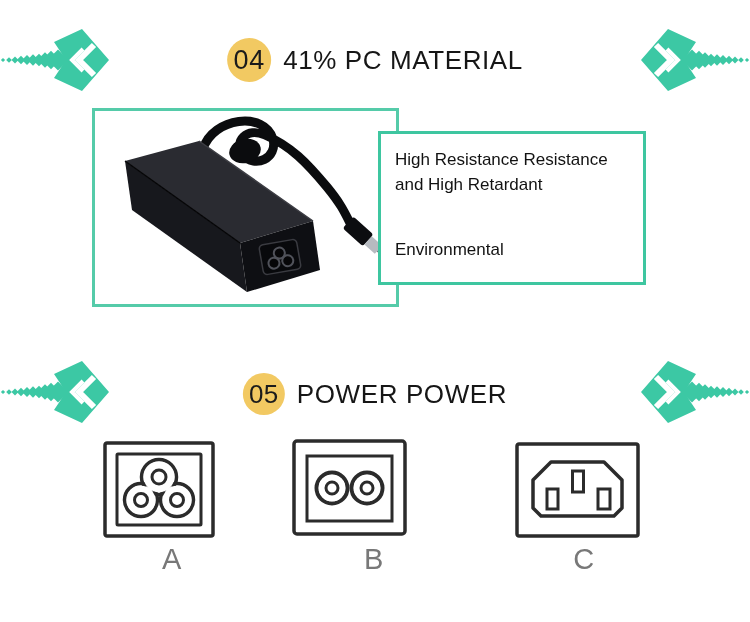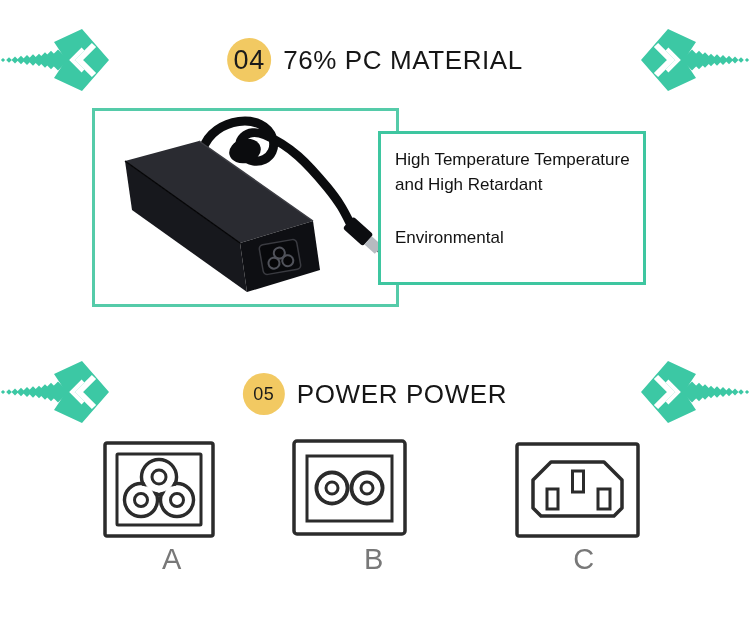--- a/index.html
+++ b/index.html
@@ -38,21 +38,21 @@
     display: flex; align-items: center; justify-content: center;
     letter-spacing: 0.5px;
   }
   .sec-title {
     font-size: 26px;
     color: #161616;
     letter-spacing: 0.6px;
   }
   #header-material { top: 38px; }
   #header-socket  { top: 373px; }
-  #header-socket .badge { width: 42px; height: 42px; font-size: 18px; }
+  #header-socket .badge { width: 42px; height: 42px; font-size: 26px; }
 
   
   #product-frame {
     position: absolute;
     left: 92px; top: 108px;
     width: 307px; height: 199px;
     border: 3px solid #55cba9;
     background: #fff;
     z-index: 1;
   }
@@ -63,21 +63,21 @@
     width: 268px; height: 154px;
     border: 3px solid #3ec6a0;
     background: #fff;
     z-index: 2;
     padding: 13px 14px;
     font-size: 17px;
     color: #121212;
     line-height: 25px;
   }
   .callout-line { white-space: nowrap; }
-  .callout-gap { margin-top: 28px; }
+  .callout-gap { margin-top: 40px; }
 
   
   .socket { position: absolute; }
   .socket svg { display: block; }
   #socket-a { left: 103px; top: 441px; }
   #socket-b { left: 292px; top: 439px; }
   #socket-c { left: 515px; top: 442px; }
   .socket-label {
     position: absolute;
     top: 543px;
@@ -131,21 +131,21 @@
         <rect x="50.5" y="26.5" width="15" height="15" transform="rotate(45 58 34)"></rect>
         <polygon points="82,3 109,34 82,65 54,52 66,34 54,16"></polygon>
       </g>
       <path d="M94,19 L79,34 L94,49" fill="none" stroke="#ffffff" stroke-width="6"></path>
       <path d="M83,23 L72,34 L83,45" fill="none" stroke="#ffffff" stroke-width="4"></path>
     </svg>
   </div>
 
   <div class="sec-header" id="header-material">
     <div class="badge">04</div>
-    <div class="sec-title">76% PC MATERIAL</div>
+    <div class="sec-title">41% PC MATERIAL</div>
   </div>
 
   <div id="product-frame">
     <svg viewBox="0 0 301 193">
 
       <path d="M108,38 C118,6 170,0 178,28 C183,47 160,58 148,44 C138,30 152,16 170,24 C196,35 212,52 232,76 C246,93 250,102 256,114" fill="none" stroke="#0b0c0e" stroke-width="9" stroke-linecap="round"></path>
       <ellipse cx="150" cy="40" rx="16" ry="12" fill="#0b0c0e" transform="rotate(-14 150 40)"></ellipse>
 
       <g transform="translate(256,114) rotate(42)">
         <rect x="-4" y="-8" width="27" height="16" rx="3" fill="#0c0d10"></rect>
@@ -162,21 +162,21 @@
       <g transform="translate(185,146) rotate(-10)">
         <rect x="-19" y="-15" width="38" height="30" rx="4" fill="#08090c" stroke="#3a3b41" stroke-width="1.5"></rect>
         <circle cx="0" cy="-4" r="5.5" fill="#060608" stroke="#50525a" stroke-width="2"></circle>
         <circle cx="-7" cy="5" r="5.5" fill="#060608" stroke="#50525a" stroke-width="2"></circle>
         <circle cx="7" cy="5" r="5.5" fill="#060608" stroke="#50525a" stroke-width="2"></circle>
       </g>
     </svg>
   </div>
 
   <div id="callout-box">
-    <div class="callout-line">High Temperature Temperature</div>
+    <div class="callout-line">High Resistance Resistance</div>
     <div class="callout-line">and High Retardant</div>
     <div class="callout-line callout-gap">Environmental</div>
   </div>
 
   <div class="deco" style="left:0; top:358px;">
     <svg viewBox="0 0 110 68">
       <g class="teal">
         <rect x="1.5" y="32.5" width="3" height="3" transform="rotate(45 3 34)"></rect>
         <rect x="7" y="32" width="4" height="4" transform="rotate(45 9 34)"></rect>
         <rect x="12.5" y="31.5" width="5" height="5" transform="rotate(45 15 34)"></rect>

